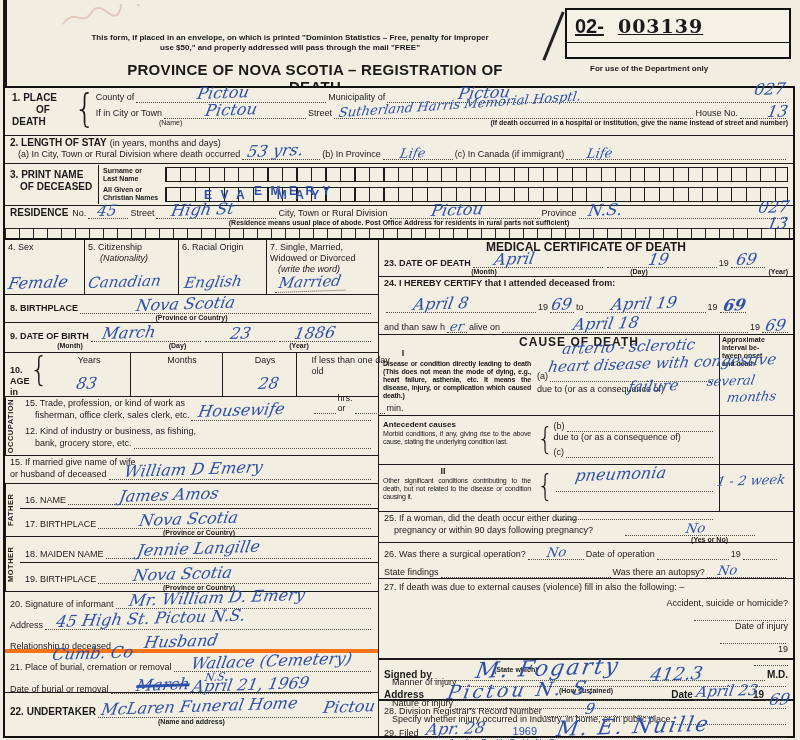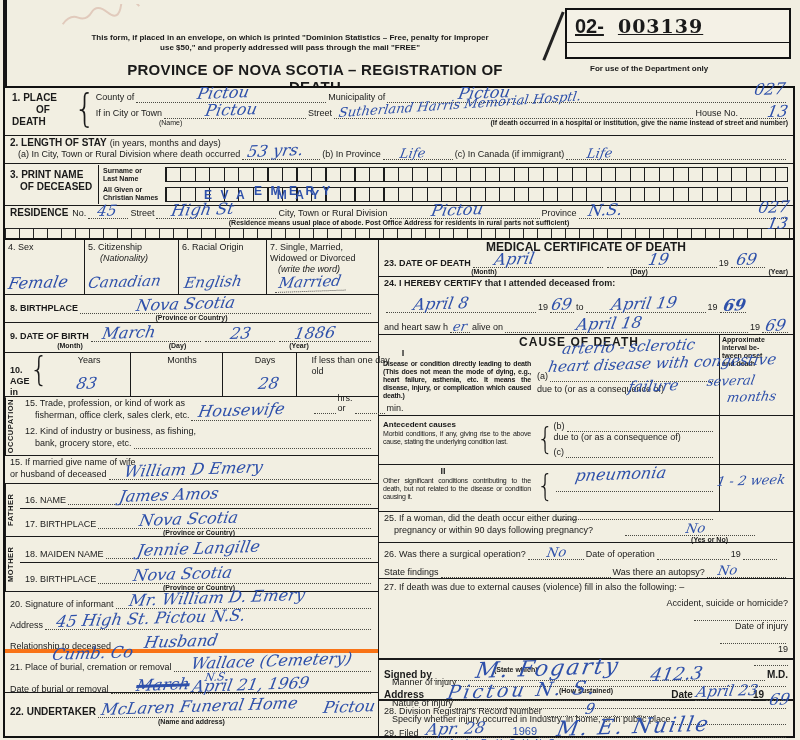--- a/index.html
+++ b/index.html
@@ -486,21 +486,21 @@
             <span>to</span>
             <span class="dw" style="width:120px;">
               <span class="hw hw16" style="left:24px;bottom:-1px;">April 19</span>
             </span>
             <span>19</span>
             <span class="dw" style="width:26px;margin-right:0;">
               <span class="hw hw16 b" style="left:2px;bottom:-2px;">69</span>
             </span>
           </div>
           <div class="line s9" style="margin-top:8px;">
-            <span>and heart saw h</span>
+            <span>and than saw h</span>
             <span class="dw" style="width:20px;">
               <span class="hw" style="left:2px;bottom:-1px;">er</span>
             </span>
             <span>alive on</span>
             <span class="d">
               <span class="hw hw16" style="left:70px;bottom:-1px;">April 18</span>
             </span>
             <span>19</span>
             <span class="dw" style="width:26px;margin-right:0;">
               <span class="hw hw16" style="left:2px;bottom:-2px;">69</span>

